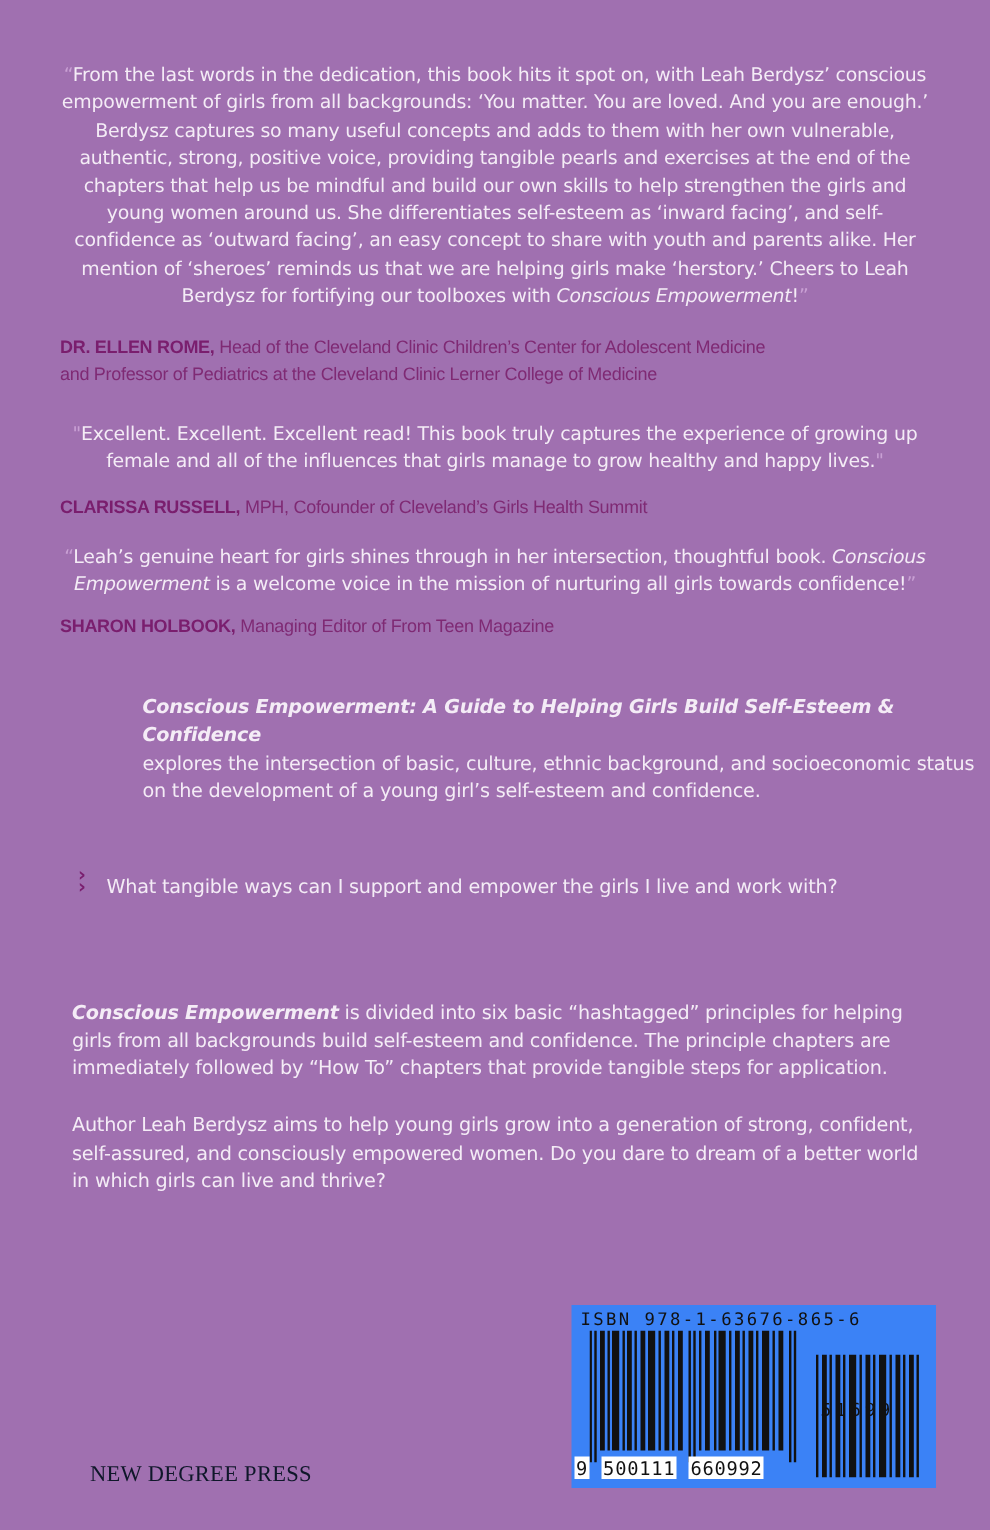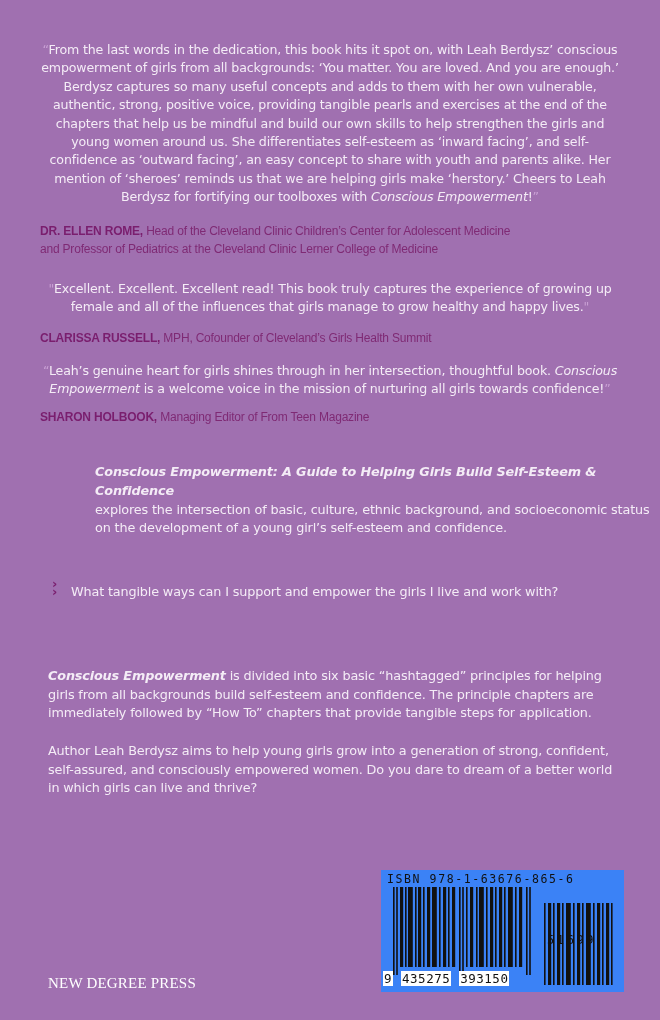--- a/index.html
+++ b/index.html
@@ -40,22 +40,22 @@
     }
     .bullets .chev {
       position: absolute; left: 4px; top: 0; color: #7a1e6e; font-weight: bold;
     }
     .para {
       position: absolute; left: 48px; width: 570px;
       font-size: 12.8px; line-height: 18.6px; letter-spacing: -0.15px;
     }
     .para .title { font-weight: bold; font-style: italic; }
     .publisher {
-      position: absolute; left: 48px; top: 975px;
-      font-family: "Liberation Serif", serif; font-size: 15px; color: #ffffff;
+      position: absolute; left: 60px; top: 975px;
+      font-family: "Liberation Serif", serif; font-size: 15px; color: #0f172a;
       letter-spacing: 0.2px;
     }
     .barcode-box {
       position: absolute; left: 381px; top: 870px; width: 243px; height: 122px;
       background: #3b82f6;
     }
     .isbn-text {
       position: absolute; left: 6px; top: 2px;
       font-family: "DejaVu Sans Mono", monospace; font-size: 11.5px; color: #111;
       letter-spacing: 1.6px;
@@ -170,18 +170,18 @@
           <rect x="42" y="0" width="4.8" height="82"></rect>
         <rect x="49" y="0" width="1.6" height="82"></rect>
           <rect x="53" y="0" width="3.2" height="82"></rect>
         <rect x="58" y="0" width="1.6" height="82"></rect>
           <rect x="62" y="0" width="3.2" height="82"></rect>
         <rect x="67" y="0" width="1.6" height="82"></rect>
       </g>
     </svg>
     <div class="digits">
       <span>9</span>
-      <span>435275</span>
-      <span>393150</span>
+      <span>500111</span>
+      <span>660992</span>
     </div>
   </div>
 
 </div>
 
 </body></html>

